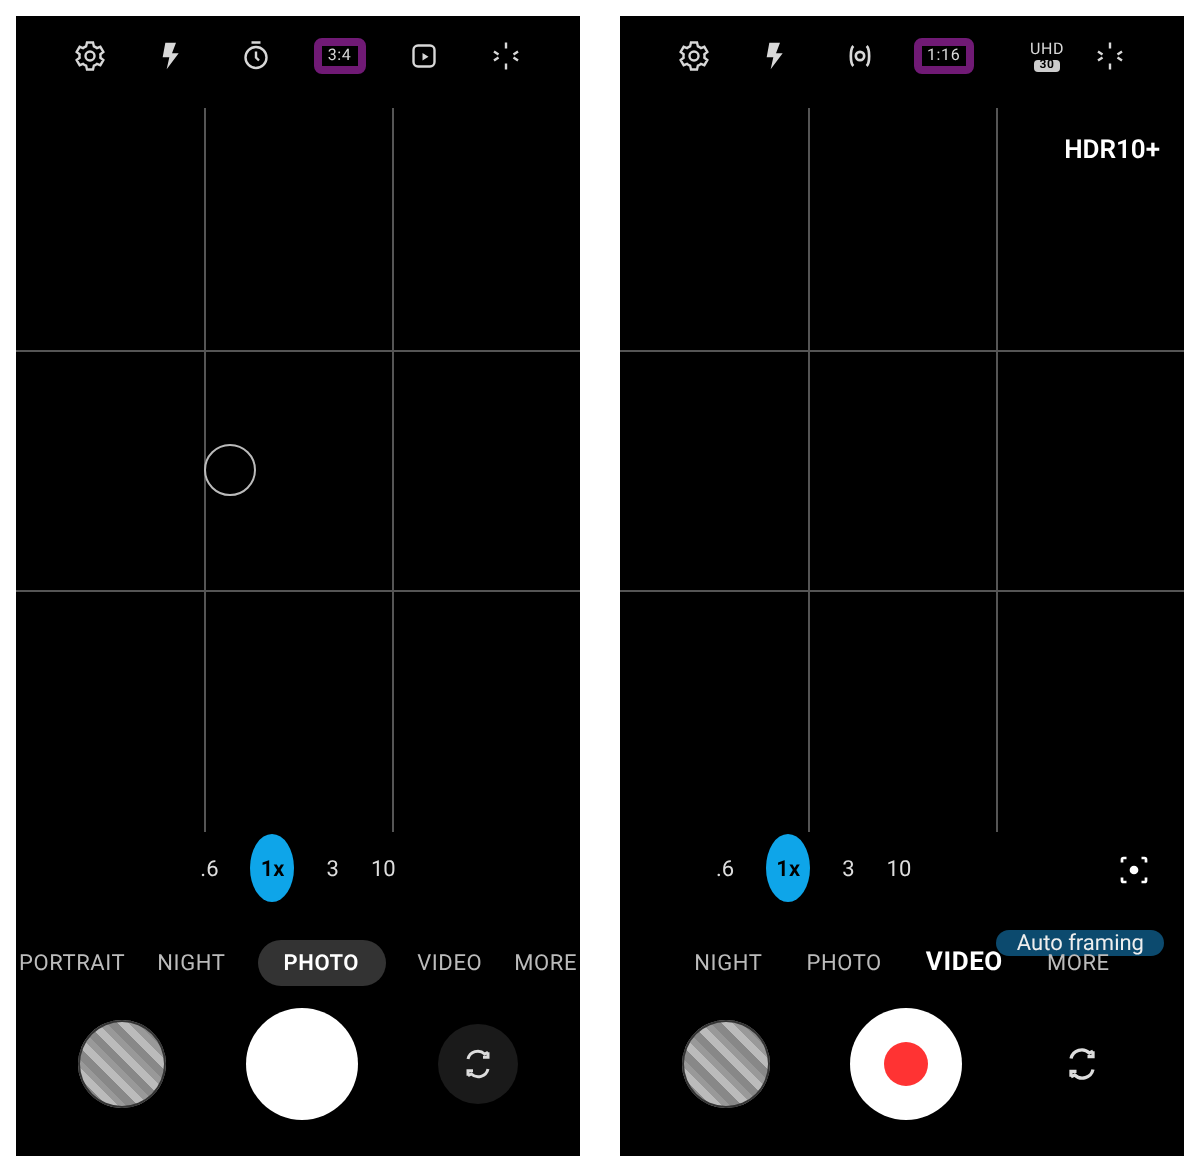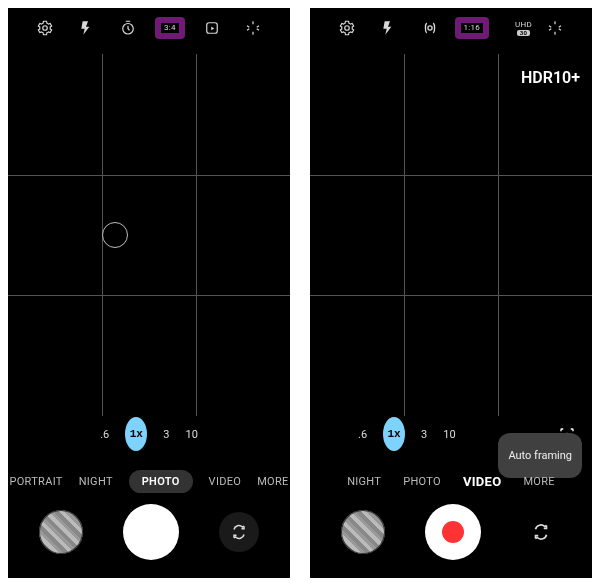--- a/index.html
+++ b/index.html
@@ -16,21 +16,21 @@
   .topbar {
     position: absolute; top: 0; left: 0; right: 0;
     height: 40px;
     display: flex; justify-content: space-evenly; align-items: center;
     padding: 0 6px;
     z-index: 5;
   }
   .topbar .icon { color: #d8d8d8; width: 22px; height: 22px; display:flex; align-items:center; justify-content:center; }
   .hdr-badge {
     position:absolute; top:60px; right:12px;
-    color:#fff; font-size:16px; font-weight:600;
+    color:#fff; font-size:13px; font-weight:600;
   }
 
   .viewfinder {
     position:absolute; top:46px; bottom:162px; left:0; right:0;
   }
   .gridline { position:absolute; background:#555; }
   .v1 { left:33.33%; top:0; bottom:0; width:1px; }
   .v2 { left:66.66%; top:0; bottom:0; width:1px; }
   .h1 { top:33.33%; left:0; right:0; height:1px; }
   .h2 { top:66.66%; left:0; right:0; height:1px; }
@@ -40,35 +40,35 @@
   }
 
   .zoom-row {
     position:absolute; bottom:130px; left:0; right:0;
     height:28px;
     display:flex; align-items:center; justify-content:center; gap:16px;
     color:#fff;
   }
   .zoom-item { font-size:11px; color:#ddd; }
   .zoom-item.active {
-    background:#7dd3fc; color:#000; border-radius:50%;
+    background:#0ea5e9; color:#000; border-radius:50%;
     width:22px; height:34px; display:flex; align-items:center; justify-content:center;
-    font-weight:600; font-size:11px;font-family:Liberation Mono, monospace;
+    font-weight:600; font-size:11px;
   }
 
   .autofr-btn {
     position:absolute;
     width:22px; height:22px;
     display:flex; align-items:center; justify-content:center;
     color:#fff;
   }
   .autofr-tip {
     position:absolute;
-    background:#404040; color:#eee; font-size:11px;
-    padding:16px 10px; border-radius:12px;
+    background:#0c4a6e; color:#eee; font-size:11px;
+    padding:0 10px; border-radius:12px;
     white-space:nowrap;
   }
 
   .mode-row {
     position:absolute; bottom:86px; left:0; right:0; height:34px;
     display:flex; align-items:center; justify-content:center; gap:16px;
   }
   .mode-item { font-size:11px; color:#bbb; letter-spacing:.3px;margin-top:12px; }
   .mode-item.active-pill {
     background:#333; color:#fff; padding:5px 13px; border-radius:14px; font-weight:600;
@@ -92,21 +92,21 @@
   }
   .shutter .rec-dot { width:22px; height:22px; border-radius:50%; background:#f33; }
   .switch {
     width:40px; height:40px; border-radius:50%;
     background:#1a1a1a; display:flex; align-items:center; justify-content:center;
     color:#ddd;
   }
   .switch.plain { background:transparent; }
   svg { display:block; }
   .ratio-pill, .res-pill, .uhd-pill {
-    font-size:8px; color:#d8d8d8; border:6px solid #701a75; border-radius:4px; padding:1px 3px; line-height:1; letter-spacing:.3px;
+    font-size:8px; color:#d8d8d8; border:4px solid #701a75; border-radius:4px; padding:1px 3px; line-height:1; letter-spacing:.3px;
   }
   .uhd-pill { display:flex; flex-direction:column; align-items:center; gap:1px; border:none;margin-left:20px; }
   .uhd-pill .fps { background:#ccc; color:#000; font-size:6px; padding:0 3px; border-radius:2px; font-weight:700; }
 </style>
 </head>
 <body>
 
 <div class="phone">
   <div class="topbar">
     <span class="icon">

